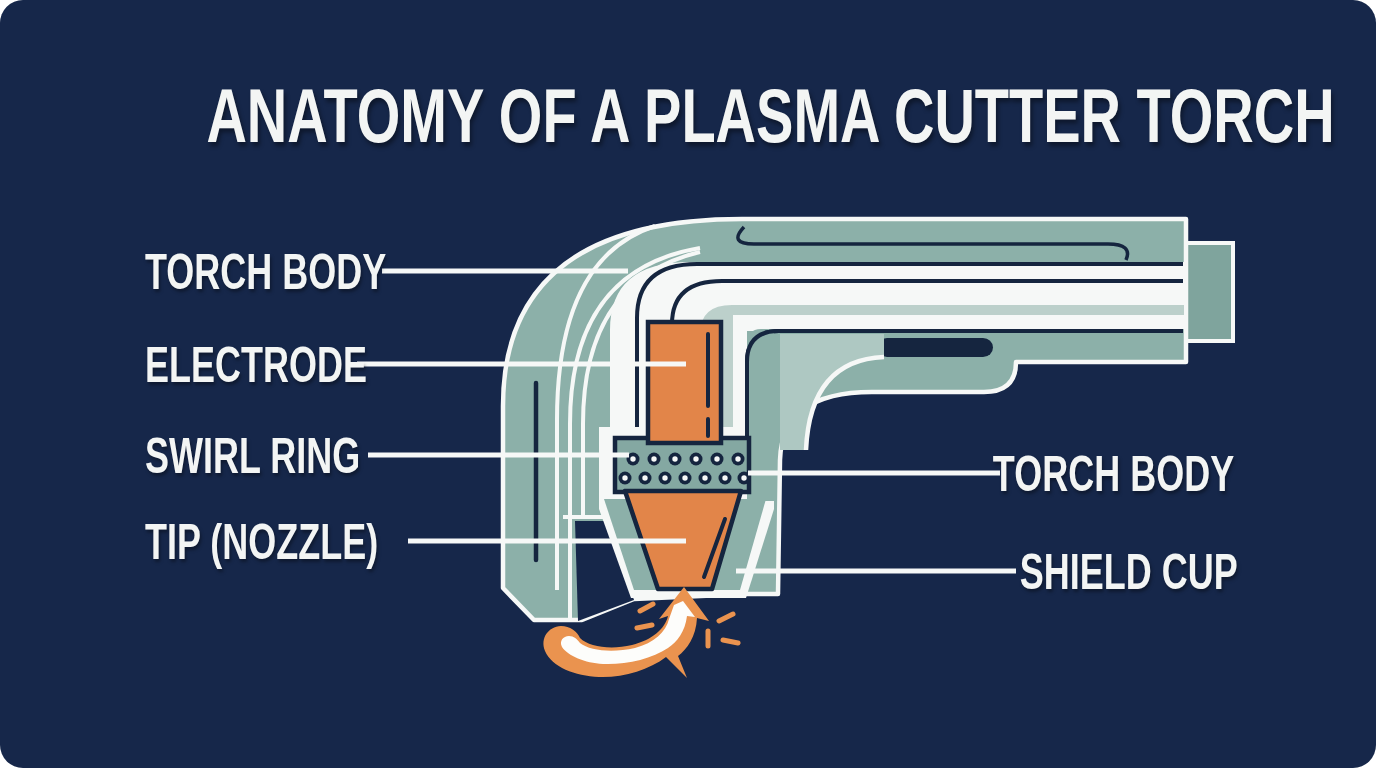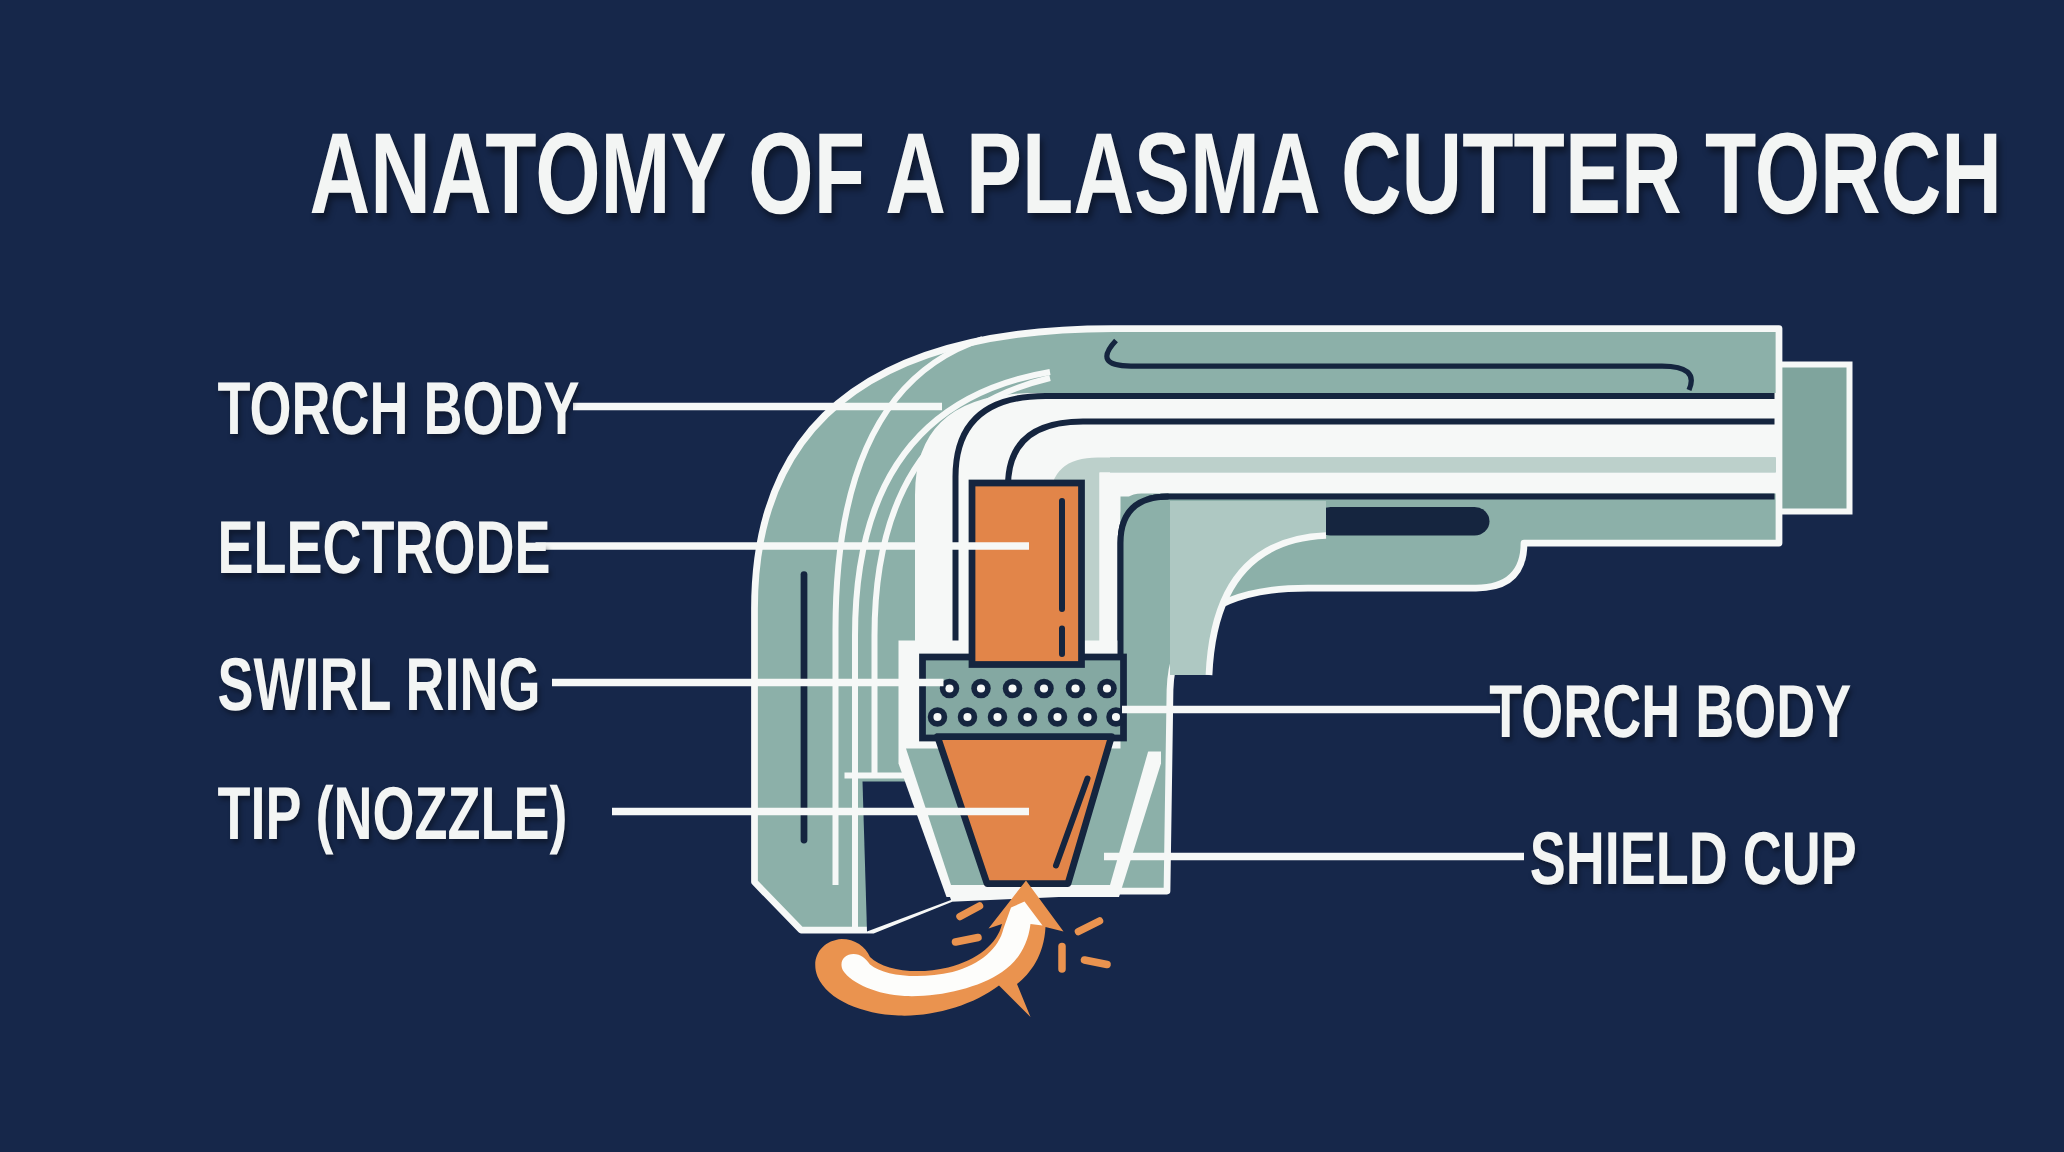--- a/index.html
+++ b/index.html
@@ -21,21 +21,21 @@
     position:absolute;top:78px;left:0;width:1376px;text-align:center;
     color:var(--label,#f3f5f4);font-weight:bold;font-size:80px;line-height:1;
     letter-spacing:0px;white-space:nowrap;
     transform:scale(0.70,0.96);transform-origin:center top;
     text-shadow:3px 4px 5px rgba(0,0,0,0.4);
   }
 </style>
 </head>
 <body>
 
-<div id="stage" style="background: rgb(22, 39, 74);">
+<div id="stage" style="background: rgb(22, 39, 74); border-radius: 23px;">
 
   <svg id="torch-svg" width="1376" height="768" viewBox="0 0 1376 768">
 
     <rect x="1183" y="243" width="50" height="98" class="c-tealdark" fill="#7fa49d" stroke="#f6f8f7" stroke-width="4"></rect>
 
     <path d="M 503,588 L 503,406 Q 503,219 742,219 L 1186,219 L 1186,362 L 1016,362
              Q 1016,392 984,392 L 872,392 Q 782,392 780,460 L 778,594
              L 745,594 L 634,599 L 582,620 L 534,620 Z" fill="#8cb0a9" stroke="#f6f8f7" stroke-width="4.5" stroke-linejoin="round"></path>
 
     <path d="M 557,590 L 557,420 Q 557,258 655,226" fill="none" stroke="#f6f8f7" stroke-width="4"></path>

